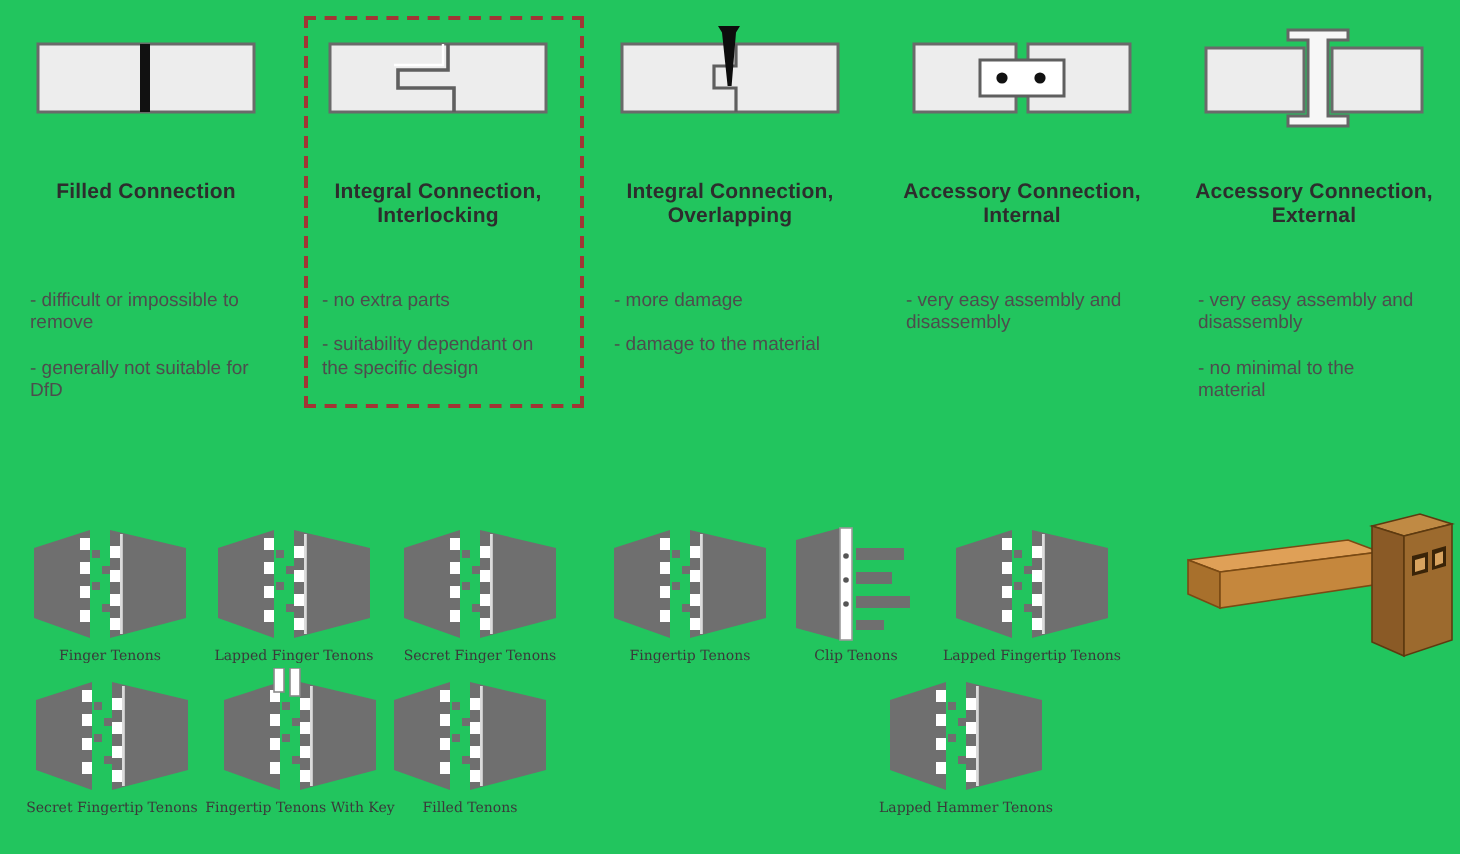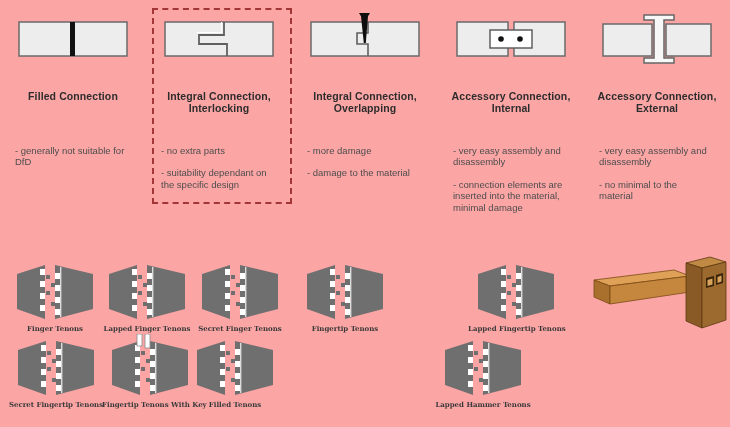--- a/index.html
+++ b/index.html
@@ -1,33 +1,33 @@
 <!DOCTYPE html>
 <html><head>
 <meta charset="utf-8">
 <style>
   html,body{margin:0;padding:0;background:#ffffff;}
-  .canvas{position:relative;width:730px;height:427px;background:#fca5a5;overflow:hidden;
+  .canvas{position:relative;width:730px;height:427px;background:#22c55e;overflow:hidden;
           font-family:"Liberation Sans",sans-serif;}
   
   .cols{position:absolute;left:0;top:0;width:730px;display:flex;}
   .col{width:146px;box-sizing:border-box;}
   .diagram{height:65px;padding-top:13px;text-align:center;}
   .diagram svg{display:block;margin:0 auto;}
   .ctitle{height:34px;margin-top:12px;text-align:center;font-weight:700;
           font-size:10.5px;line-height:1.18;color:#2d2d2d;letter-spacing:.1px;}
   .bullets{margin-top:21px;padding-left:15px;}
   .bullets p{margin:0 0 11px 0;max-width:112px;font-size:9.5px;line-height:1.2;color:#4d4d4d;}
   .redbox{position:absolute;left:152px;top:8px;width:140px;height:196px;
           border:2.5px dashed #a23535;box-sizing:border-box;pointer-events:none;}
   
   .tenon{position:absolute;width:96px;text-align:center;}
   .tenon .tenon-art svg{display:block;margin:0 auto;}
   .tenon .cap{display:block;margin-top:2px;font-family:"DejaVu Serif",serif;
-              font-size:7px;color:#3a3a3a;white-space:nowrap;font-weight:bold;}
+              font-size:7px;color:#3a3a3a;white-space:nowrap;}
   .wood{position:absolute;left:582px;top:248px;}
 </style>
 </head>
 <body>
 
 <div class="canvas">
 
   <div class="redbox"></div>
 
   <div class="cols">
@@ -37,20 +37,21 @@
         <svg width="116" height="52" viewBox="0 0 116 52">
           <rect x="4" y="9" width="108" height="34" fill="#ededed" stroke="#6a6a6a" stroke-width="1.5"></rect>
           <rect x="55" y="9" width="5" height="34" fill="#111111"></rect>
         </svg>
       </div>
       <div class="ctitle">
         <div>Filled Connection</div>
         <div></div>
       </div>
       <div class="bullets">
+        <p>- difficult or impossible to remove</p>
         <p>- generally not suitable for DfD</p>
       </div>
     </div>
 
     <div class="col">
       <div class="diagram">
         <svg width="116" height="52" viewBox="0 0 116 52">
           <rect x="4" y="9" width="108" height="34" fill="#ededed" stroke="#6a6a6a" stroke-width="1.5"></rect>
           <path d="M63,9 L63,22 L38,22 L38,31 L66,31 L66,43" fill="none" stroke="#5f5f5f" stroke-width="1.8"></path>
           <path d="M60.5,9 L60.5,19.5 L36,19.5" fill="none" stroke="#ffffff" stroke-width="1.2"></path>
@@ -93,21 +94,20 @@
           <circle cx="48" cy="26" r="2.8" fill="#111111"></circle>
           <circle cx="67" cy="26" r="2.8" fill="#111111"></circle>
         </svg>
       </div>
       <div class="ctitle">
         <div>Accessory Connection,</div>
         <div>Internal</div>
       </div>
       <div class="bullets">
         <p>- very easy assembly and disassembly</p>
-        <p>- connection elements are inserted into the material, minimal damage</p>
       </div>
     </div>
 
     <div class="col">
       <div class="diagram">
         <svg width="116" height="52" viewBox="0 0 116 52">
           <rect x="4" y="11" width="49" height="32" fill="#ededed" stroke="#6a6a6a" stroke-width="1.5"></rect>
           <rect x="67" y="11" width="45" height="32" fill="#ededed" stroke="#6a6a6a" stroke-width="1.5"></rect>
           <path d="M45,2 H75 V7 H65 V45 H75 V50 H45 V45 H55 V7 H45 Z" fill="#f7f7f7" stroke="#666666" stroke-width="1.5"></path>
         </svg>
@@ -203,20 +203,36 @@
           <rect x="40" y="35" width="5" height="6" fill="#fff"></rect>
           <rect x="40" y="47" width="5" height="6" fill="#fff"></rect>
           <rect x="31" y="13" width="4" height="4" fill="#6f6f6f"></rect>
           <rect x="31" y="29" width="4" height="4" fill="#6f6f6f"></rect>
                   <rect x="36" y="21" width="4" height="4" fill="#6f6f6f"></rect>
           <rect x="36" y="40" width="4" height="4" fill="#6f6f6f"></rect>
                   <rect x="45" y="5" width="1.4" height="50" fill="#fff" opacity="0.75"></rect>
         </svg>
       </div>
     <span class="cap">Fingertip Tenons</span>
+  </div>
+  <div class="tenon" style="left:380px;top:262px">
+    <div class="tenon-art">
+        <svg width="64" height="60" viewBox="0 0 64 60">
+            <polygon points="2,8 24,2 24,58 2,52" fill="#6f6f6f"></polygon>
+            <rect x="24" y="2" width="6" height="56" fill="#fff" stroke="#9a9a9a" stroke-width="0.8"></rect>
+            <circle cx="27" cy="16" r="1.4" fill="#555"></circle>
+          <circle cx="27" cy="28" r="1.4" fill="#555"></circle>
+            <circle cx="27" cy="40" r="1.4" fill="#555"></circle>
+            <rect x="32" y="12" width="24" height="6" fill="#6f6f6f"></rect>
+            <rect x="32" y="24" width="18" height="6" fill="#6f6f6f"></rect>
+            <rect x="32" y="36" width="27" height="6" fill="#6f6f6f"></rect>
+            <rect x="32" y="48" width="14" height="5" fill="#6f6f6f"></rect>
+        </svg>
+      </div>
+    <span class="cap">Clip Tenons</span>
   </div>
   <div class="tenon" style="left:468px;top:262px">
     <div class="tenon-art">
         <svg width="80" height="60" viewBox="0 0 80 60">
           <polygon points="2,12 30,3 30,57 2,47" fill="#6f6f6f"></polygon>
                   <polygon points="40,3 78,12 78,47 40,57" fill="#6f6f6f"></polygon>
                   <rect x="25" y="7" width="5" height="6" fill="#fff"></rect>
           <rect x="25" y="19" width="5" height="6" fill="#fff"></rect>
           <rect x="25" y="31" width="5" height="6" fill="#fff"></rect>
           <rect x="25" y="43" width="5" height="6" fill="#fff"></rect>

